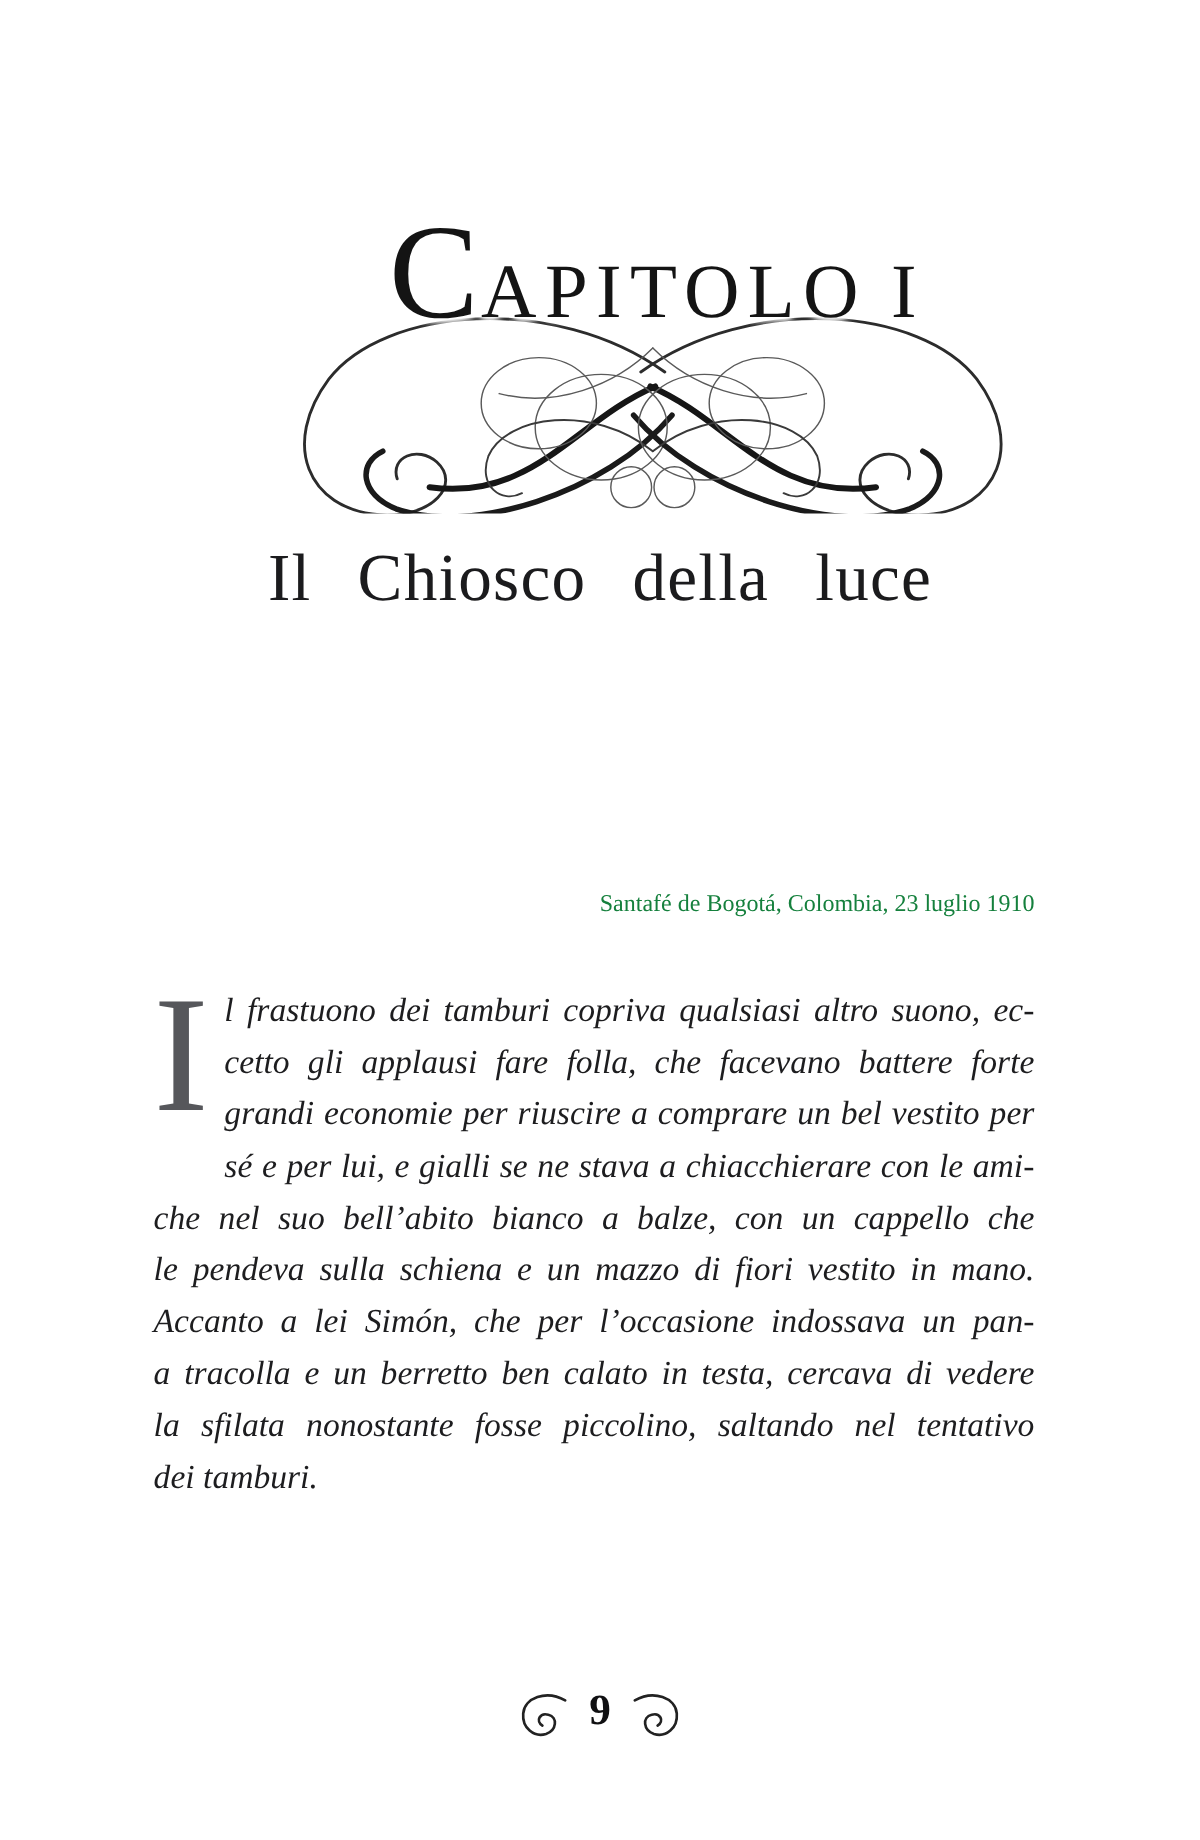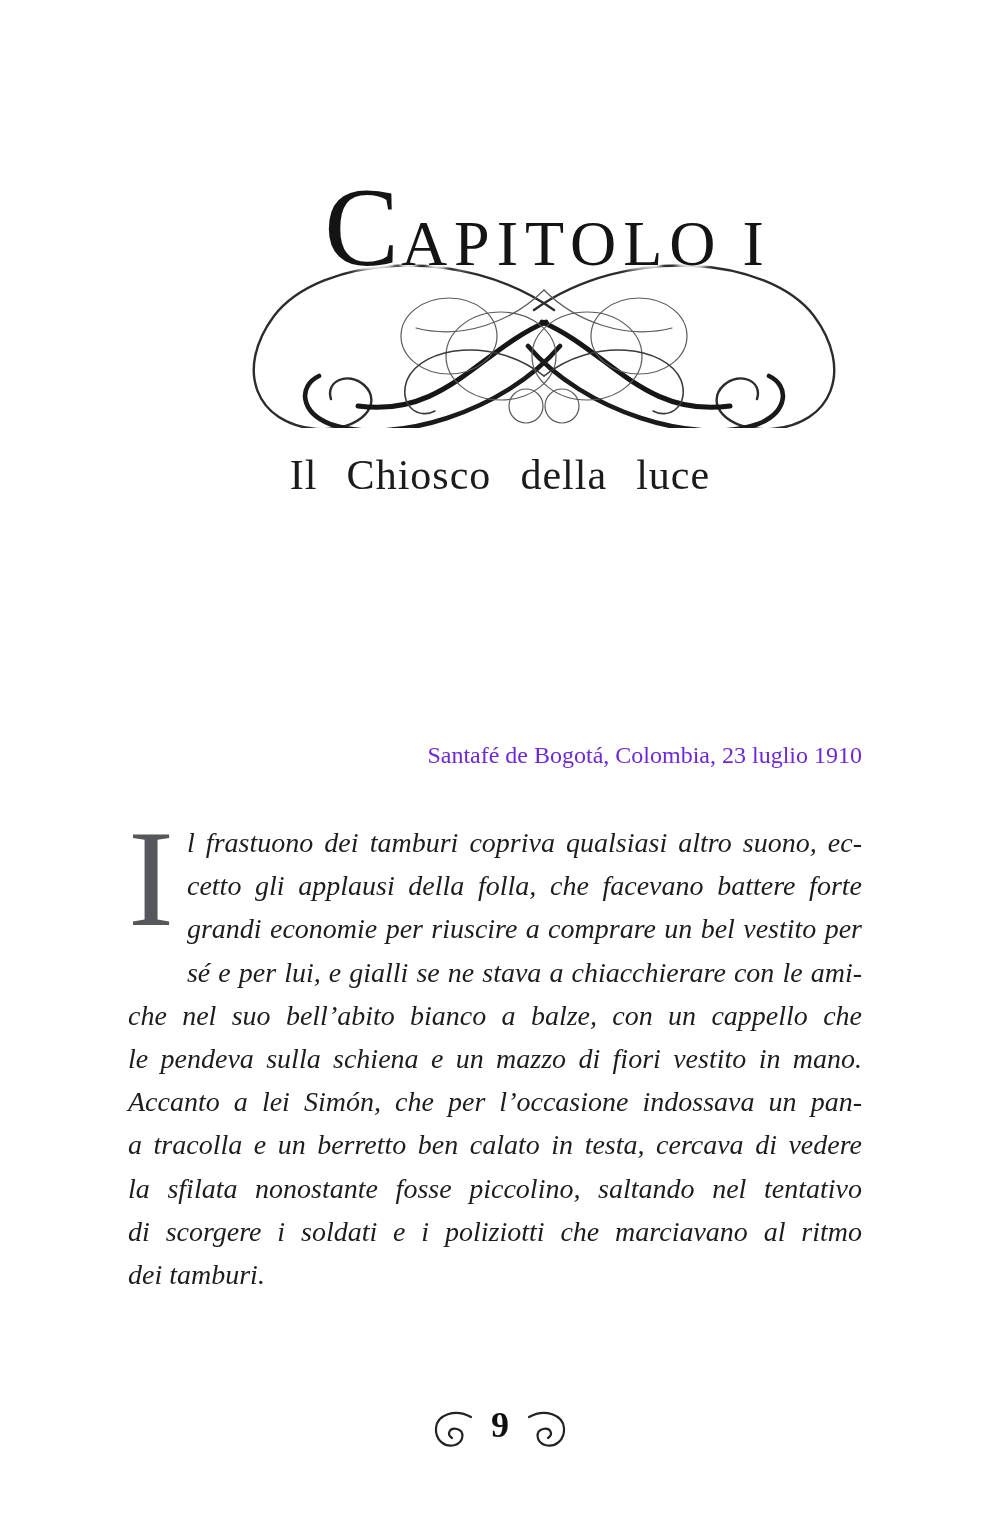--- a/index.html
+++ b/index.html
@@ -41,33 +41,33 @@
   }
   .chapter-word .numeral {
     font-size: 64px;
     margin-left: 20px;
   }
 
   
   .chapter-title {
     position: absolute; top: 452px; left: 0; width: 100%;
     text-align: center;
-    font-size: 42px;
+    font-size: 56px;
     color: #1b1b1d;
     letter-spacing: 1px;
     word-spacing: 0.42em;
     line-height: 1.1;
   }
 
   
   .dateline {
     position: absolute; top: 742px; left: 128px; width: 734px;
     text-align: right;
-    font-size: 24px;
-    color: #6d28d9;
+    font-size: 20px;
+    color: #15803d;
   }
 
   
   .body-block {
     position: absolute; top: 821px; left: 128px; width: 734px;
     font-size: 28px;
     color: #1d1d1f;
   }
   .dropcap {
     float: left;
@@ -136,29 +136,28 @@
     </div>
   </div>
 
   <div class="chapter-title">Il Chiosco della luce</div>
 
   <div class="dateline">Santafé de Bogotá, Colombia, 23 luglio 1910</div>
 
   <div class="body-block">
     <span class="dropcap">I</span>
     <div class="bline">l frastuono dei tamburi copriva qualsiasi altro suono, ec-</div>
-    <div class="bline">cetto gli applausi della folla, che facevano battere forte</div>
+    <div class="bline">cetto gli applausi fare folla, che facevano battere forte</div>
     <div class="bline">grandi economie per riuscire a comprare un bel vestito per</div>
     <div class="bline">sé e per lui, e gialli se ne stava a chiacchierare con le ami-</div>
     <div class="bline">che nel suo bell’abito bianco a balze, con un cappello che</div>
     <div class="bline">le pendeva sulla schiena e un mazzo di fiori vestito in mano.</div>
     <div class="bline">Accanto a lei Simón, che per l’occasione indossava un pan-</div>
     <div class="bline">a tracolla e un berretto ben calato in testa, cercava di vedere</div>
     <div class="bline">la sfilata nonostante fosse piccolino, saltando nel tentativo</div>
-    <div class="bline">di scorgere i soldati e i poliziotti che marciavano al ritmo</div>
     <div class="bline last">dei tamburi.</div>
   </div>
 
   <div class="footer">
     <svg class="spiral" width="44" height="42" viewBox="0 0 44 42" fill="none" xmlns="http://www.w3.org/2000/svg">
       <path d="M40,9 C24,0 6,7 5,20 C4,32 14,40 24,37 C33,34 34,23 26,21 C19,19 15,26 21,30" stroke="#222" stroke-width="2.2" stroke-linecap="round"></path>
     </svg>
     <span class="pagenum">9</span>
     <svg class="spiral" width="44" height="42" viewBox="0 0 44 42" fill="none" xmlns="http://www.w3.org/2000/svg">
       <g transform="translate(44,0) scale(-1,1)">

